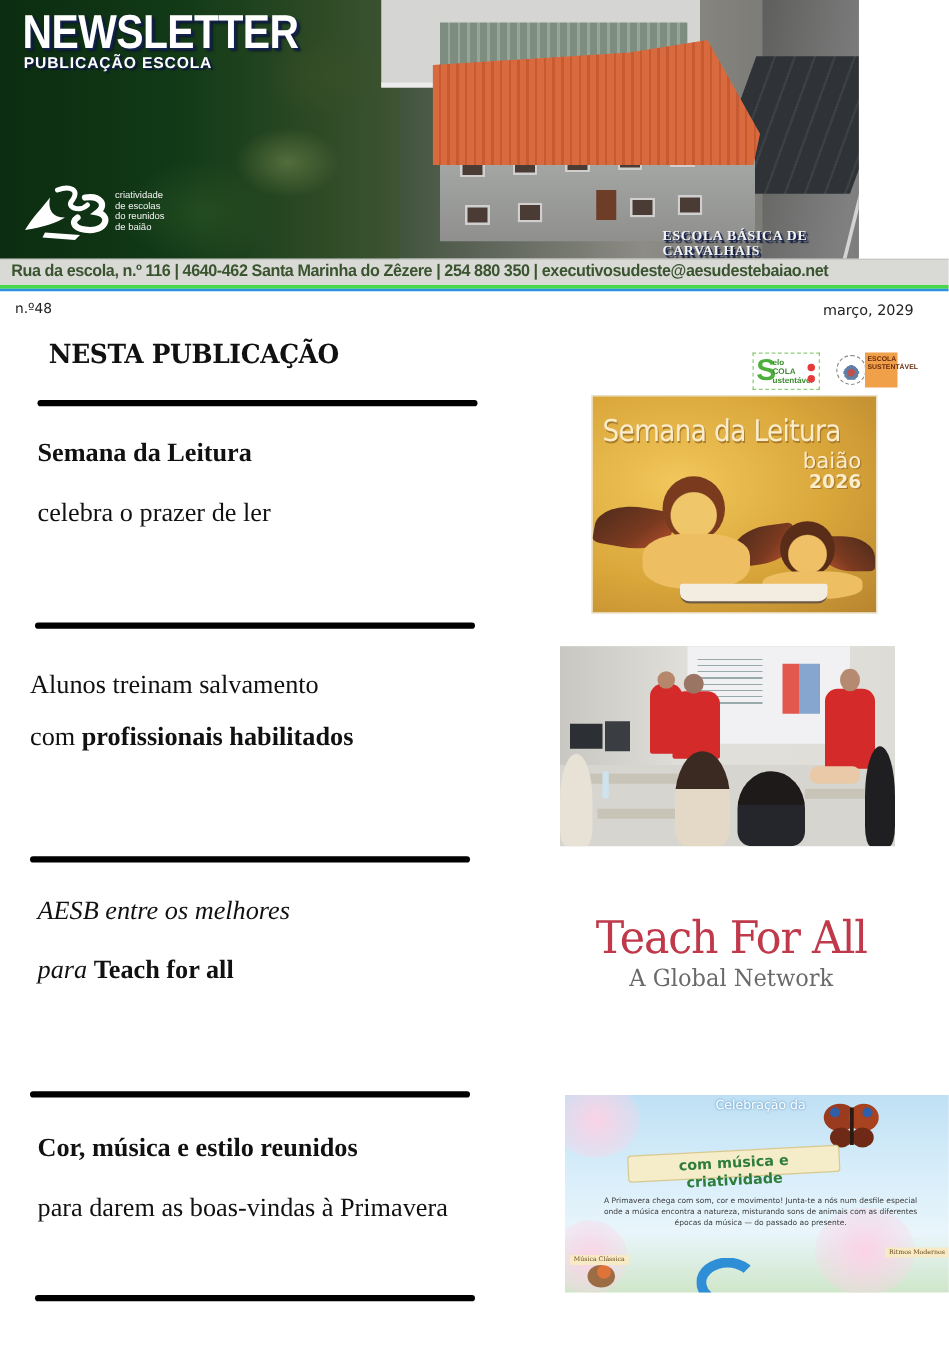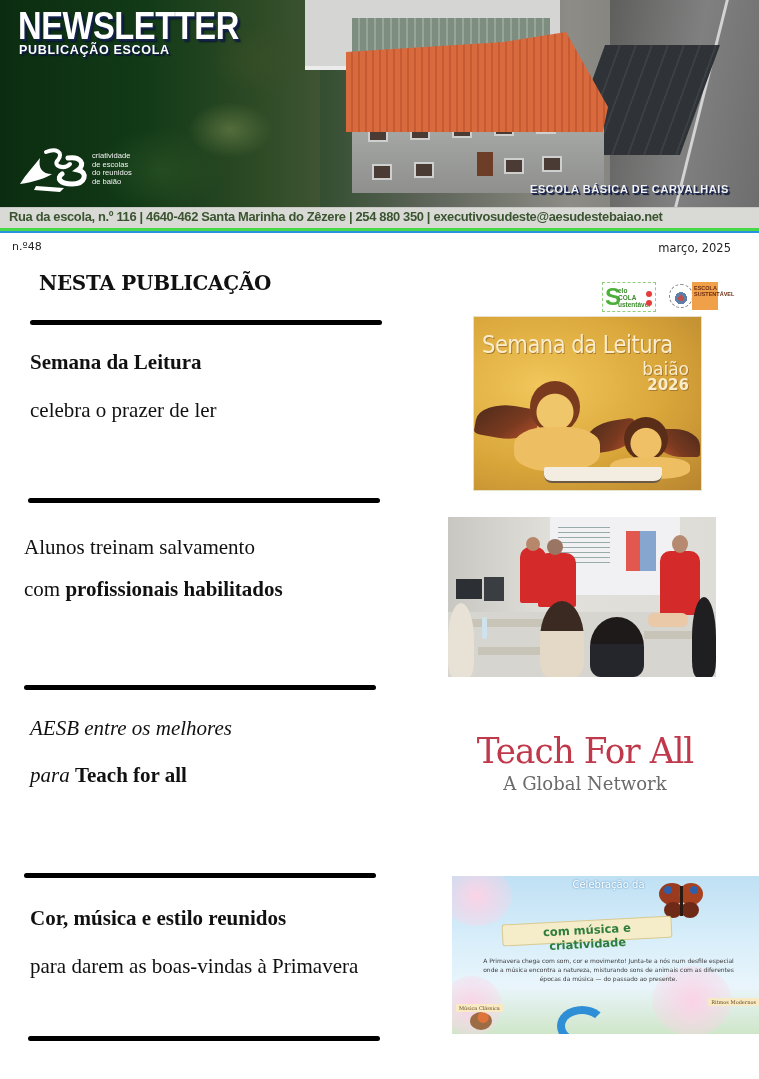--- a/index.html
+++ b/index.html
@@ -1,20 +1,20 @@
 <!DOCTYPE html>
 <html><head>
 <meta charset="utf-8">
 <style>
   * { box-sizing: border-box; margin: 0; padding: 0; }
   html, body { width: 759px; height: 1079px; background: #ffffff; overflow: hidden; }
   body { position: relative; font-family: "DejaVu Serif", serif; color: #111; }
 
   
-  .banner { position: absolute; left: 0; top: 0; width: 759px; height: 207px; overflow: hidden;
+  .banner { position: absolute; left: 0; top: 0; width: 687px; height: 207px; overflow: hidden;
     background: linear-gradient(90deg, #0d2a12 0%, #173d1c 25%, #2c4b2a 40%, #5a6155 55%, #8d8c86 75%, #6f6f6c 100%); }
   .banner .forest { position: absolute; left: 0; top: 0; width: 320px; height: 207px;
     background:
       radial-gradient(ellipse 60px 40px at 230px 130px, rgba(120,140,80,.55), transparent 70%),
       radial-gradient(ellipse 70px 50px at 260px 60px, rgba(60,80,40,.6), transparent 70%),
       radial-gradient(ellipse 90px 60px at 160px 170px, rgba(50,90,40,.5), transparent 70%),
       linear-gradient(90deg, #0b2c10 0%, #123a17 45%, #2d4a25 80%, #3f5433 100%); }
   .banner .road { position: absolute; left: 610px; top: 0; width: 160px; height: 207px;
     background: linear-gradient(100deg, #5e5f5d 0%, #808080 50%, #6b6b6b 100%); }
   .banner .road-line { position: absolute; width: 3px; height: 207px; background: #e8e8e8; left: 700px; top: 0; transform: skewX(-14deg); opacity:.8; }
@@ -33,21 +33,21 @@
 
   .nl-title { position: absolute; left: 18px; top: 6px; font-family: "Liberation Sans", sans-serif; font-weight: bold;
     font-size: 38px; letter-spacing: -0.5px; color: #fff; transform: scaleX(0.86); transform-origin: left top;
     text-shadow: 2px 2px 0 #12224a, 3px 3px 2px #0a1530; line-height: 40px; }
   .nl-sub { position: absolute; left: 19px; top: 43px; font-family: "Liberation Sans", sans-serif; font-weight: bold;
     font-size: 12.5px; letter-spacing: 0.7px; color: #fff; text-shadow: 1px 1px 0 #12224a, 2px 2px 1px #0a1530; }
 
   .logo { position: absolute; left: 16px; top: 144px; width: 76px; height: 50px; }
   .logo-text { position: absolute; left: 92px; top: 152px; font-family: "Liberation Sans", sans-serif; font-size: 7.6px;
     line-height: 8.5px; color: #f3f3f3; }
-  .school-name { position: absolute; left: 530px; top: 183px; font-family: Liberation Sans, sans-serif; font-weight: bold;
+  .school-name { position: absolute; left: 530px; top: 183px; font-family: Liberation Serif, serif; font-weight: bold;
     font-size: 11px; letter-spacing: 0.6px; color: #f2f2f2; text-shadow: 1px 1px 0 #1d2a57, 2px 2px 1px #0b1434; }
 
   .address-bar { position: absolute; left: 0; top: 207px; width: 759px; height: 21px; background: #d9dad6;
     border-top: 1px solid #c7c8c3; text-decoration: underline; }
   .address-bar span { position: absolute; left: 9px; top: 1px; font-family: "Liberation Sans", sans-serif; font-weight: bold;
     font-size: 13.4px; color: #3a5430; white-space: nowrap; letter-spacing: -0.35px; transform: scaleX(0.965); transform-origin: left top; }
   .stripe-green { position: absolute; left: 0; top: 228px; width: 759px; height: 3px; background: #47d84a; }
   .stripe-blue { position: absolute; left: 0; top: 231px; width: 759px; height: 2px; background: #2a93e0; }
 
   .issue { position: absolute; left: 12px; top: 240px; font-family: "DejaVu Sans", sans-serif; font-size: 11px; color: #222; }
@@ -152,21 +152,21 @@
   <div class="school-name">ESCOLA BÁSICA DE CARVALHAIS</div>
 </div>
 
 <div class="address-bar">
   <span>Rua da escola, n.º 116 | 4640-462 Santa Marinha do Zêzere | 254 880 350 | executivosudeste@aesudestebaiao.net</span>
 </div>
 <div class="stripe-green"></div>
 <div class="stripe-blue"></div>
 
 <div class="issue">n.º48</div>
-<div class="date">março, 2025</div>
+<div class="date">março, 2029</div>
 
 <div class="section-heading">NESTA PUBLICAÇÃO</div>
 
 <div class="badges">
   <div class="badge-selo">
     <span class="s">S</span>
     <div class="t">
       <div>elo</div>
       <div>COLA</div>
       <div>ustentável</div>

